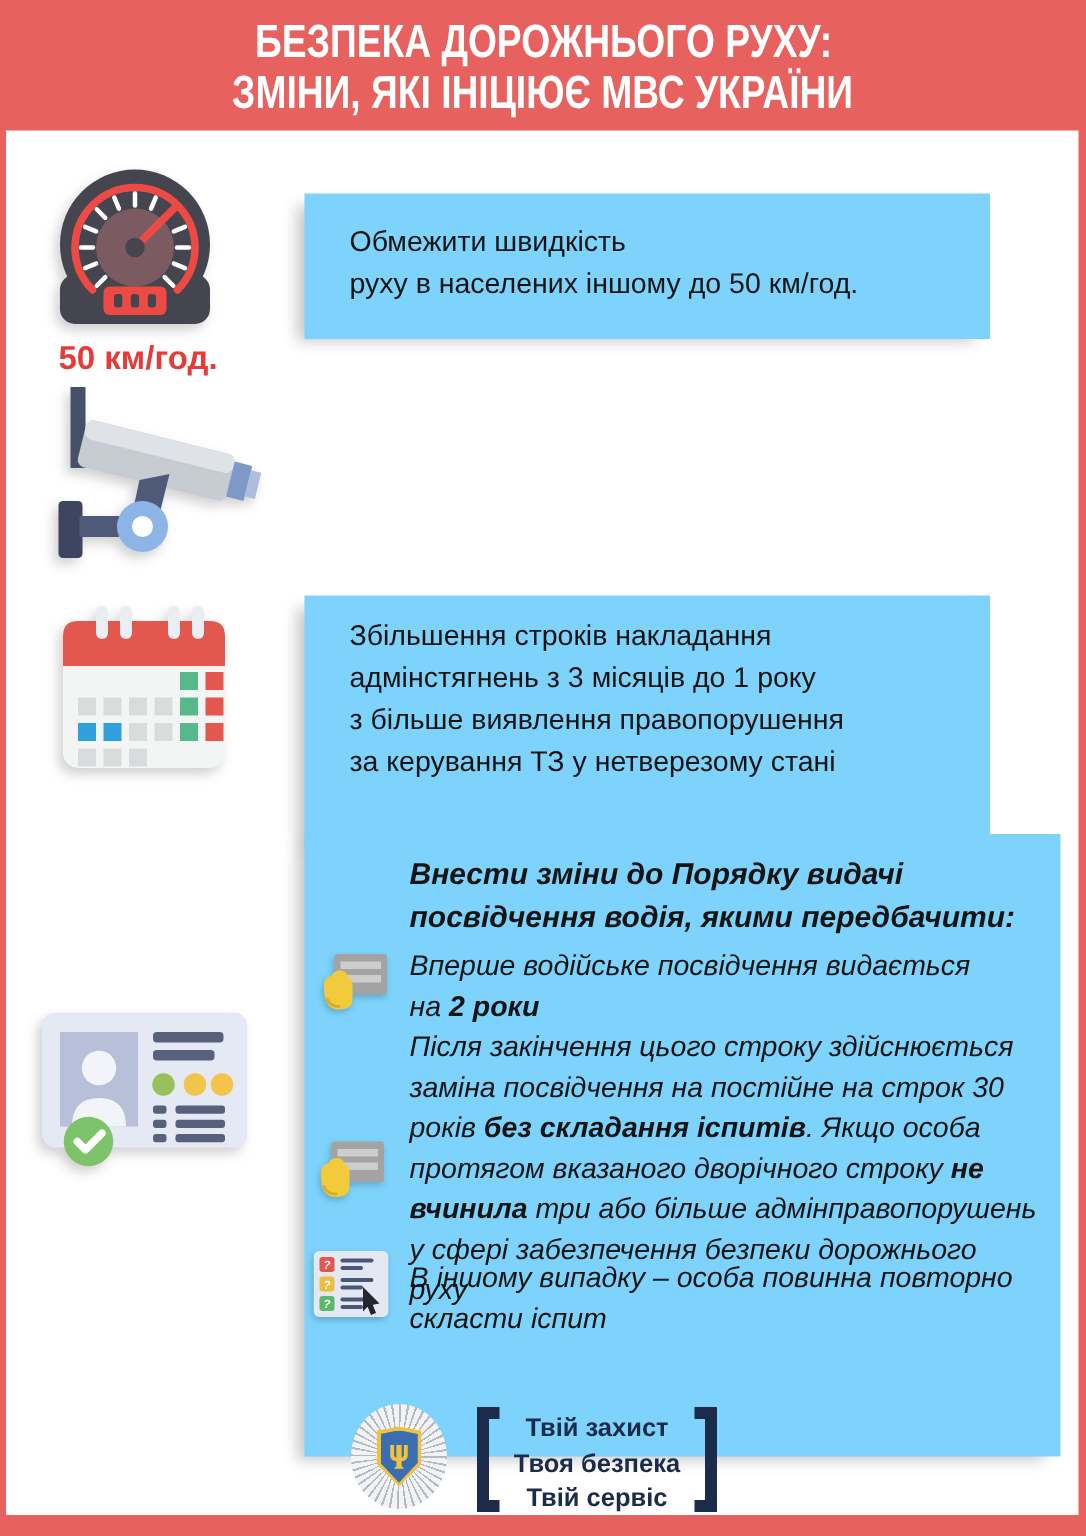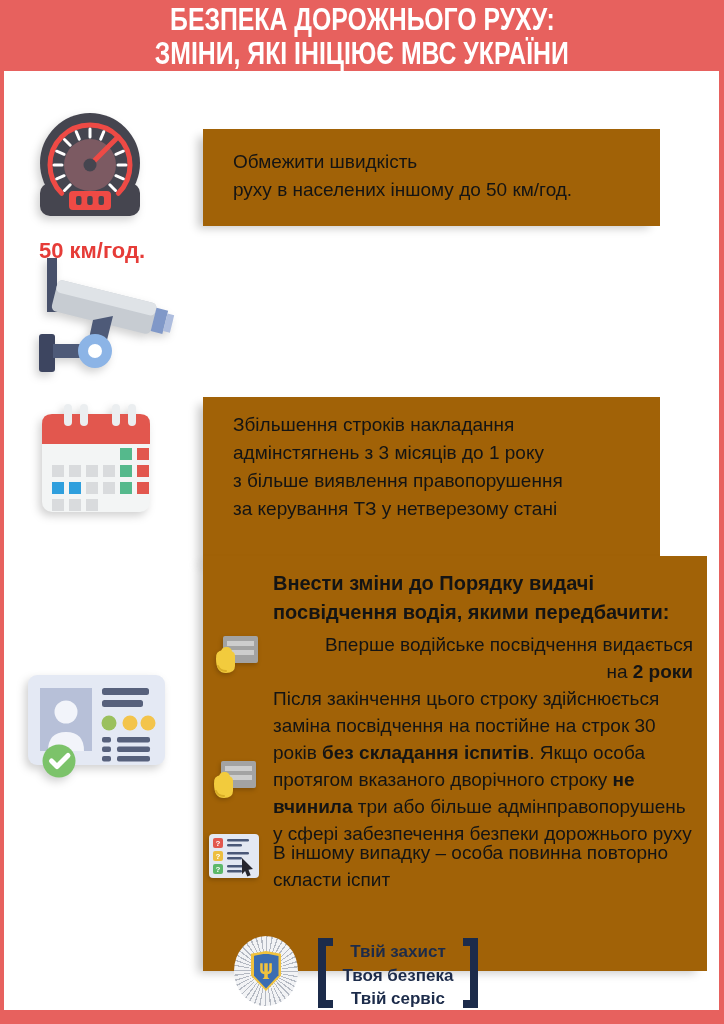--- a/index.html
+++ b/index.html
@@ -4,44 +4,44 @@
 <style>
   html,body{margin:0;padding:0;background:#fff;}
   .page{position:relative;width:724px;height:1024px;background:#ffffff;overflow:hidden;
         font-family:"Liberation Sans",sans-serif;color:#141414;}
   
   .edge{position:absolute;background:#e7615e;}
   .edge-left{left:0;top:0;width:4px;height:100%;}
   .edge-right{right:0;top:0;width:5px;height:100%;}
   .edge-bottom{left:0;bottom:0;width:100%;height:14px;}
   
-  .header{position:absolute;left:0;top:0;width:724px;height:71px;background:#e7615e;
+  .header{position:absolute;left:0;top:0;width:724px;height:87px;background:#e7615e;
           display:flex;flex-direction:column;justify-content:center;align-items:center;padding-top:2px;box-sizing:border-box;}
   .h-line{color:#ffffff;font-weight:bold;font-size:31px;line-height:34px;white-space:nowrap;
           transform:scaleX(0.8);transform-origin:center;}
   
-  .gbox{position:absolute;background:#a16207;box-shadow:-8px 5px 9px -3px rgba(0,0,0,0.22);box-sizing:border-box;}
+  .gbox{position:absolute;background:#7dd3fc;box-shadow:-8px 5px 9px -3px rgba(0,0,0,0.22);box-sizing:border-box;}
   .box1{left:203px;top:129px;width:457px;height:97px;padding:19px 10px 0 30px;}
   .box2{left:203px;top:281px;width:457px;height:93px;padding:17px 10px 0 30px;}
   .box3{left:203px;top:397px;width:457px;height:167px;padding:14px 10px 0 30px;}
-  .box4{left:203px;top:556px;width:504px;height:415px;}
+  .box4{left:203px;top:556px;width:504px;height:415px;font-style:italic;}
   .btext{font-size:19px;line-height:28px;}
   .btext b{font-weight:normal;}
   
   .icon{position:absolute;filter:drop-shadow(-3px 4px 4px rgba(0,0,0,0.18));}
   .speed-icon{left:38px;top:111px;}
   .speed-caption{position:absolute;left:10px;top:226px;width:164px;text-align:center;
-                 color:#e63c38;font-weight:bold;font-size:22px;margin-top:12px;}
+                 color:#e63c38;font-weight:bold;font-size:22px;}
   .camera-icon{left:33px;top:256px;}
   .calendar-icon{left:40px;top:400px;}
   .idcard-icon{left:28px;top:675px;}
   
   .lic-heading{position:absolute;left:70px;top:13px;font-size:20px;line-height:29px;font-weight:bold;}
   .lic-item-text{position:absolute;left:70px;width:420px;font-size:19px;line-height:27px;}
-  .it1{top:75px;text-align:right;}
+  .it1{top:75px;}
   .it2{top:129px;}
   .it3{top:283px;}
   .mini-icon{position:absolute;filter:drop-shadow(-1px 2px 2px rgba(0,0,0,0.2));}
   .mi1{left:11px;top:79px;}
   .mi2{left:9px;top:204px;}
   .mi3{left:6px;top:278px;}
   
   .badge{position:absolute;left:234px;top:936px;width:64px;height:70px;}
   .rays{position:absolute;inset:0;border-radius:50%;
         background:repeating-conic-gradient(#b4b9c2 0deg 2.5deg,#f2f3f5 2.5deg 9deg);}

